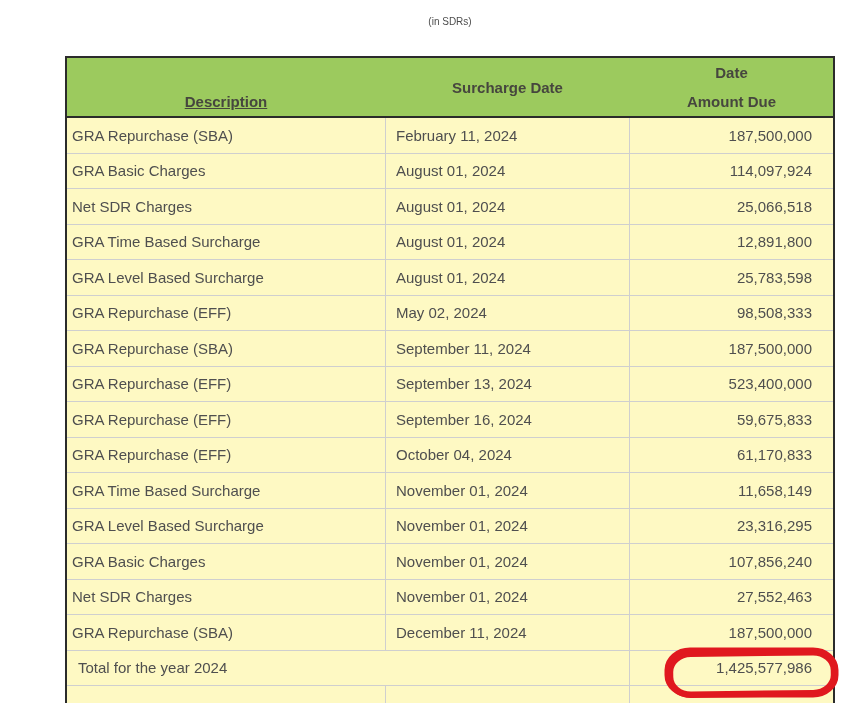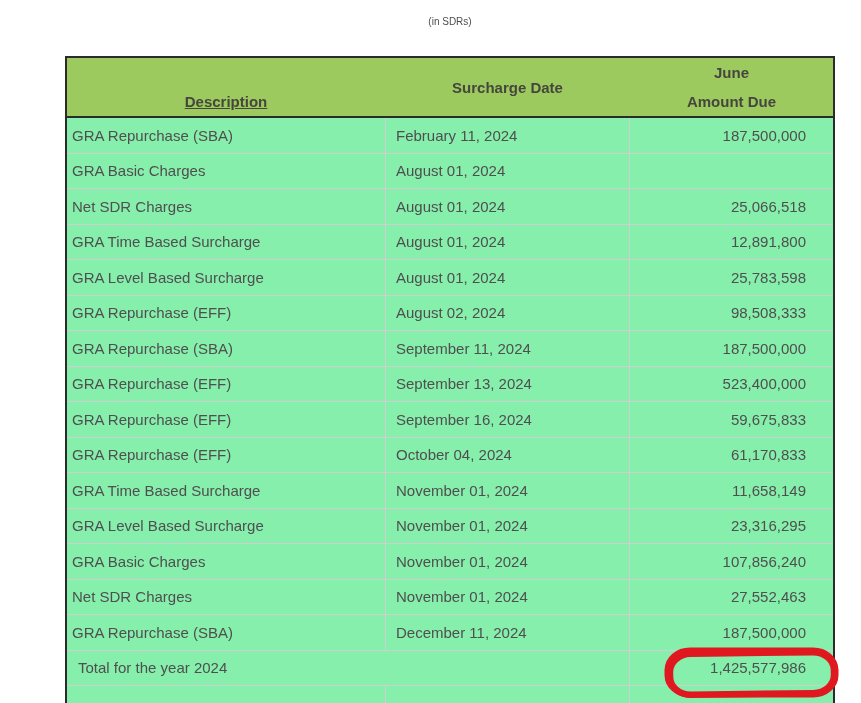--- a/index.html
+++ b/index.html
@@ -33,31 +33,31 @@
   }
   .th{display:flex;align-items:center;justify-content:center;text-align:center;}
   .th-desc{width:318px;}
   .th-date{width:245px;}
   .th-amt{width:203px;flex-direction:column;justify-content:center;line-height:29px;}
   .th-desc .u{text-decoration:underline;margin-top:29px;}
   .tbody{
     width:770px;
     border-left:2px solid var(--outer-border);
     border-right:2px solid var(--outer-border);
-    background:#86efac;
+    background:#fef9c3;
   }
   .trow{
     display:flex;height:35.5px;align-items:stretch;
     border-bottom:1px solid var(--inner-border);
     font-size:15px;color:var(--body-text);
   }
   .td{display:flex;align-items:center;}
   .td-desc{width:319px;border-right:1px solid var(--inner-border);padding-left:5px;}
   .td-date{width:244px;border-right:1px solid var(--inner-border);padding-left:10px;}
-  .td-amt{width:203px;justify-content:flex-end;padding-right:27px;}
+  .td-amt{width:203px;justify-content:flex-end;padding-right:21px;}
   .total-row .td-span{width:563px;border-right:1px solid var(--inner-border);padding-left:11px;}
   .partial-row{
     display:flex;height:17px;border-bottom:none;
   }
   .partial-row .td-desc,.partial-row .td-date{height:17px;}
   .annotation{
     position:absolute;left:658px;top:642px;width:192px;height:62px;
     pointer-events:none;z-index:5;
   }
   .annotation rect{fill:none;stroke:var(--annotation-red);}
@@ -69,36 +69,37 @@
 
 <div class="table-wrap">
   <div class="thead">
     <div class="th th-desc">
       <span class="u">Description</span>
     </div>
     <div class="th th-date">
       <span>Surcharge Date</span>
     </div>
     <div class="th th-amt">
-      <div>June</div>
+      <div>Date</div>
       <div>Amount Due</div>
     </div>
   </div>
 
   <div class="tbody">
     <div id="rows">
   <div class="trow">
     <div class="td td-desc">GRA Repurchase (SBA)</div>
     <div class="td td-date">February 11, 2024</div>
     <div class="td td-amt">187,500,000</div>
   </div>
 
   <div class="trow">
     <div class="td td-desc">GRA Basic Charges</div>
     <div class="td td-date">August 01, 2024</div>
+    <div class="td td-amt">114,097,924</div>
   </div>
 
   <div class="trow">
     <div class="td td-desc">Net SDR Charges</div>
     <div class="td td-date">August 01, 2024</div>
     <div class="td td-amt">25,066,518</div>
   </div>
 
   <div class="trow">
     <div class="td td-desc">GRA Time Based Surcharge</div>
@@ -107,21 +108,21 @@
   </div>
 
   <div class="trow">
     <div class="td td-desc">GRA Level Based Surcharge</div>
     <div class="td td-date">August 01, 2024</div>
     <div class="td td-amt">25,783,598</div>
   </div>
 
   <div class="trow">
     <div class="td td-desc">GRA Repurchase (EFF)</div>
-    <div class="td td-date">August 02, 2024</div>
+    <div class="td td-date">May 02, 2024</div>
     <div class="td td-amt">98,508,333</div>
   </div>
 
   <div class="trow">
     <div class="td td-desc">GRA Repurchase (SBA)</div>
     <div class="td td-date">September 11, 2024</div>
     <div class="td td-amt">187,500,000</div>
   </div>
 
   <div class="trow">

